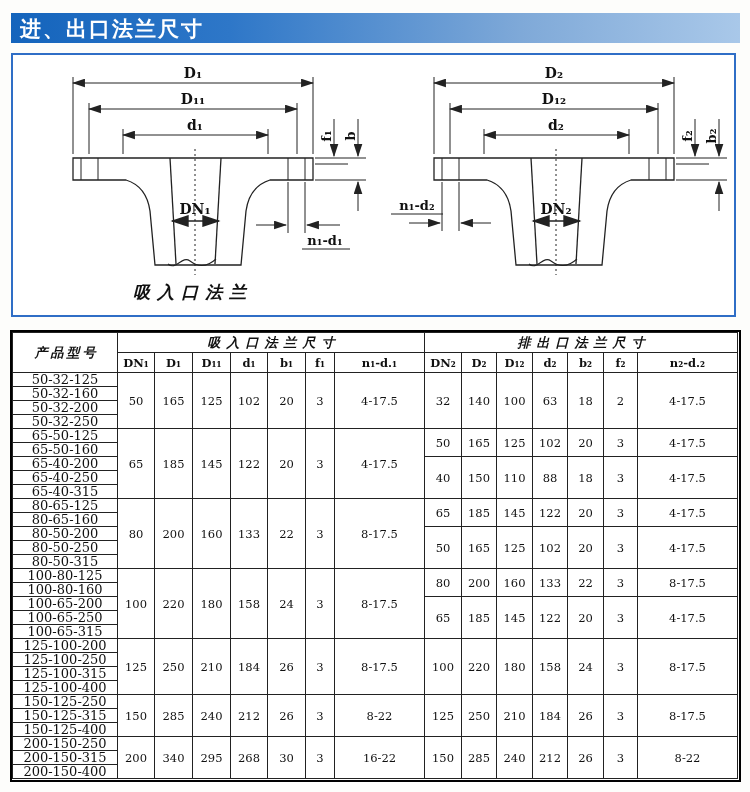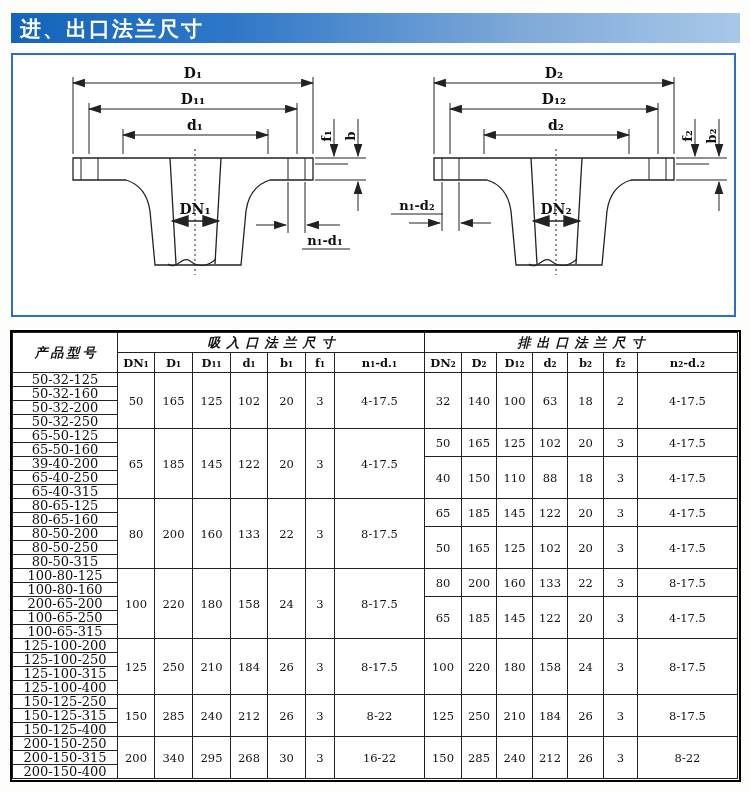--- a/index.html
+++ b/index.html
@@ -118,20 +118,21 @@
       <line x1="340" y1="150" x2="340" y2="121" stroke-width="1" marker-end="url(#arL)"></line>
       <text x="337" y="75" transform="rotate(-90 337 75)" text-anchor="middle" class="small-lab">b</text>
 
       <line x1="270" y1="121" x2="270" y2="172" stroke-width="1"></line>
       <line x1="287" y1="121" x2="287" y2="172" stroke-width="1"></line>
       <line x1="238" y1="164" x2="268" y2="164" stroke-width="1" marker-end="url(#arL)"></line>
       <line x1="322" y1="164" x2="289" y2="164" stroke-width="1" marker-end="url(#arL)"></line>
       <text x="307" y="184" text-anchor="middle" class="small-lab">n₁-d₁</text>
       <line x1="284" y1="188" x2="332" y2="188" stroke-width="1"></line>
     </svg>
+    <div class="diagram-caption">吸入口法兰</div>
   </div>
 
   <div class="diagram-block">
     <svg width="350" height="218" viewBox="0 0 350 218">
       <defs>
         <pattern id="hatchR" width="7" height="7" patternUnits="userSpaceOnUse" patternTransform="rotate(-45)">
           <line x1="3" y1="0" x2="3" y2="7" stroke="#333" stroke-width="1.3"></line>
         </pattern>
         <marker id="arR" viewBox="0 0 12 8" refX="11" refY="4" markerWidth="13" markerHeight="9" orient="auto-start-reverse">
           <path d="M0,0 L12,4 L0,8 z" fill="#222"></path>
@@ -270,21 +271,21 @@
           <td class="dim" rowspan="2">125</td>
           <td class="dim" rowspan="2">102</td>
           <td class="dim" rowspan="2">20</td>
           <td class="dim" rowspan="2">3</td>
           <td class="dim" rowspan="2">4-17.5</td>
         </tr>
         <tr>
           <td class="model">65-50-160</td>
         </tr>
         <tr>
-          <td class="model">39-40-200</td>
+          <td class="model">65-40-200</td>
           <td class="dim" rowspan="3">40</td>
           <td class="dim" rowspan="3">150</td>
           <td class="dim" rowspan="3">110</td>
           <td class="dim" rowspan="3">88</td>
           <td class="dim" rowspan="3">18</td>
           <td class="dim" rowspan="3">3</td>
           <td class="dim" rowspan="3">4-17.5</td>
         </tr>
         <tr>
           <td class="model">65-40-250</td>
@@ -342,21 +343,21 @@
           <td class="dim" rowspan="2">160</td>
           <td class="dim" rowspan="2">133</td>
           <td class="dim" rowspan="2">22</td>
           <td class="dim" rowspan="2">3</td>
           <td class="dim" rowspan="2">8-17.5</td>
         </tr>
         <tr>
           <td class="model">100-80-160</td>
         </tr>
         <tr>
-          <td class="model">200-65-200</td>
+          <td class="model">100-65-200</td>
           <td class="dim" rowspan="3">65</td>
           <td class="dim" rowspan="3">185</td>
           <td class="dim" rowspan="3">145</td>
           <td class="dim" rowspan="3">122</td>
           <td class="dim" rowspan="3">20</td>
           <td class="dim" rowspan="3">3</td>
           <td class="dim" rowspan="3">4-17.5</td>
         </tr>
         <tr>
           <td class="model">100-65-250</td>

